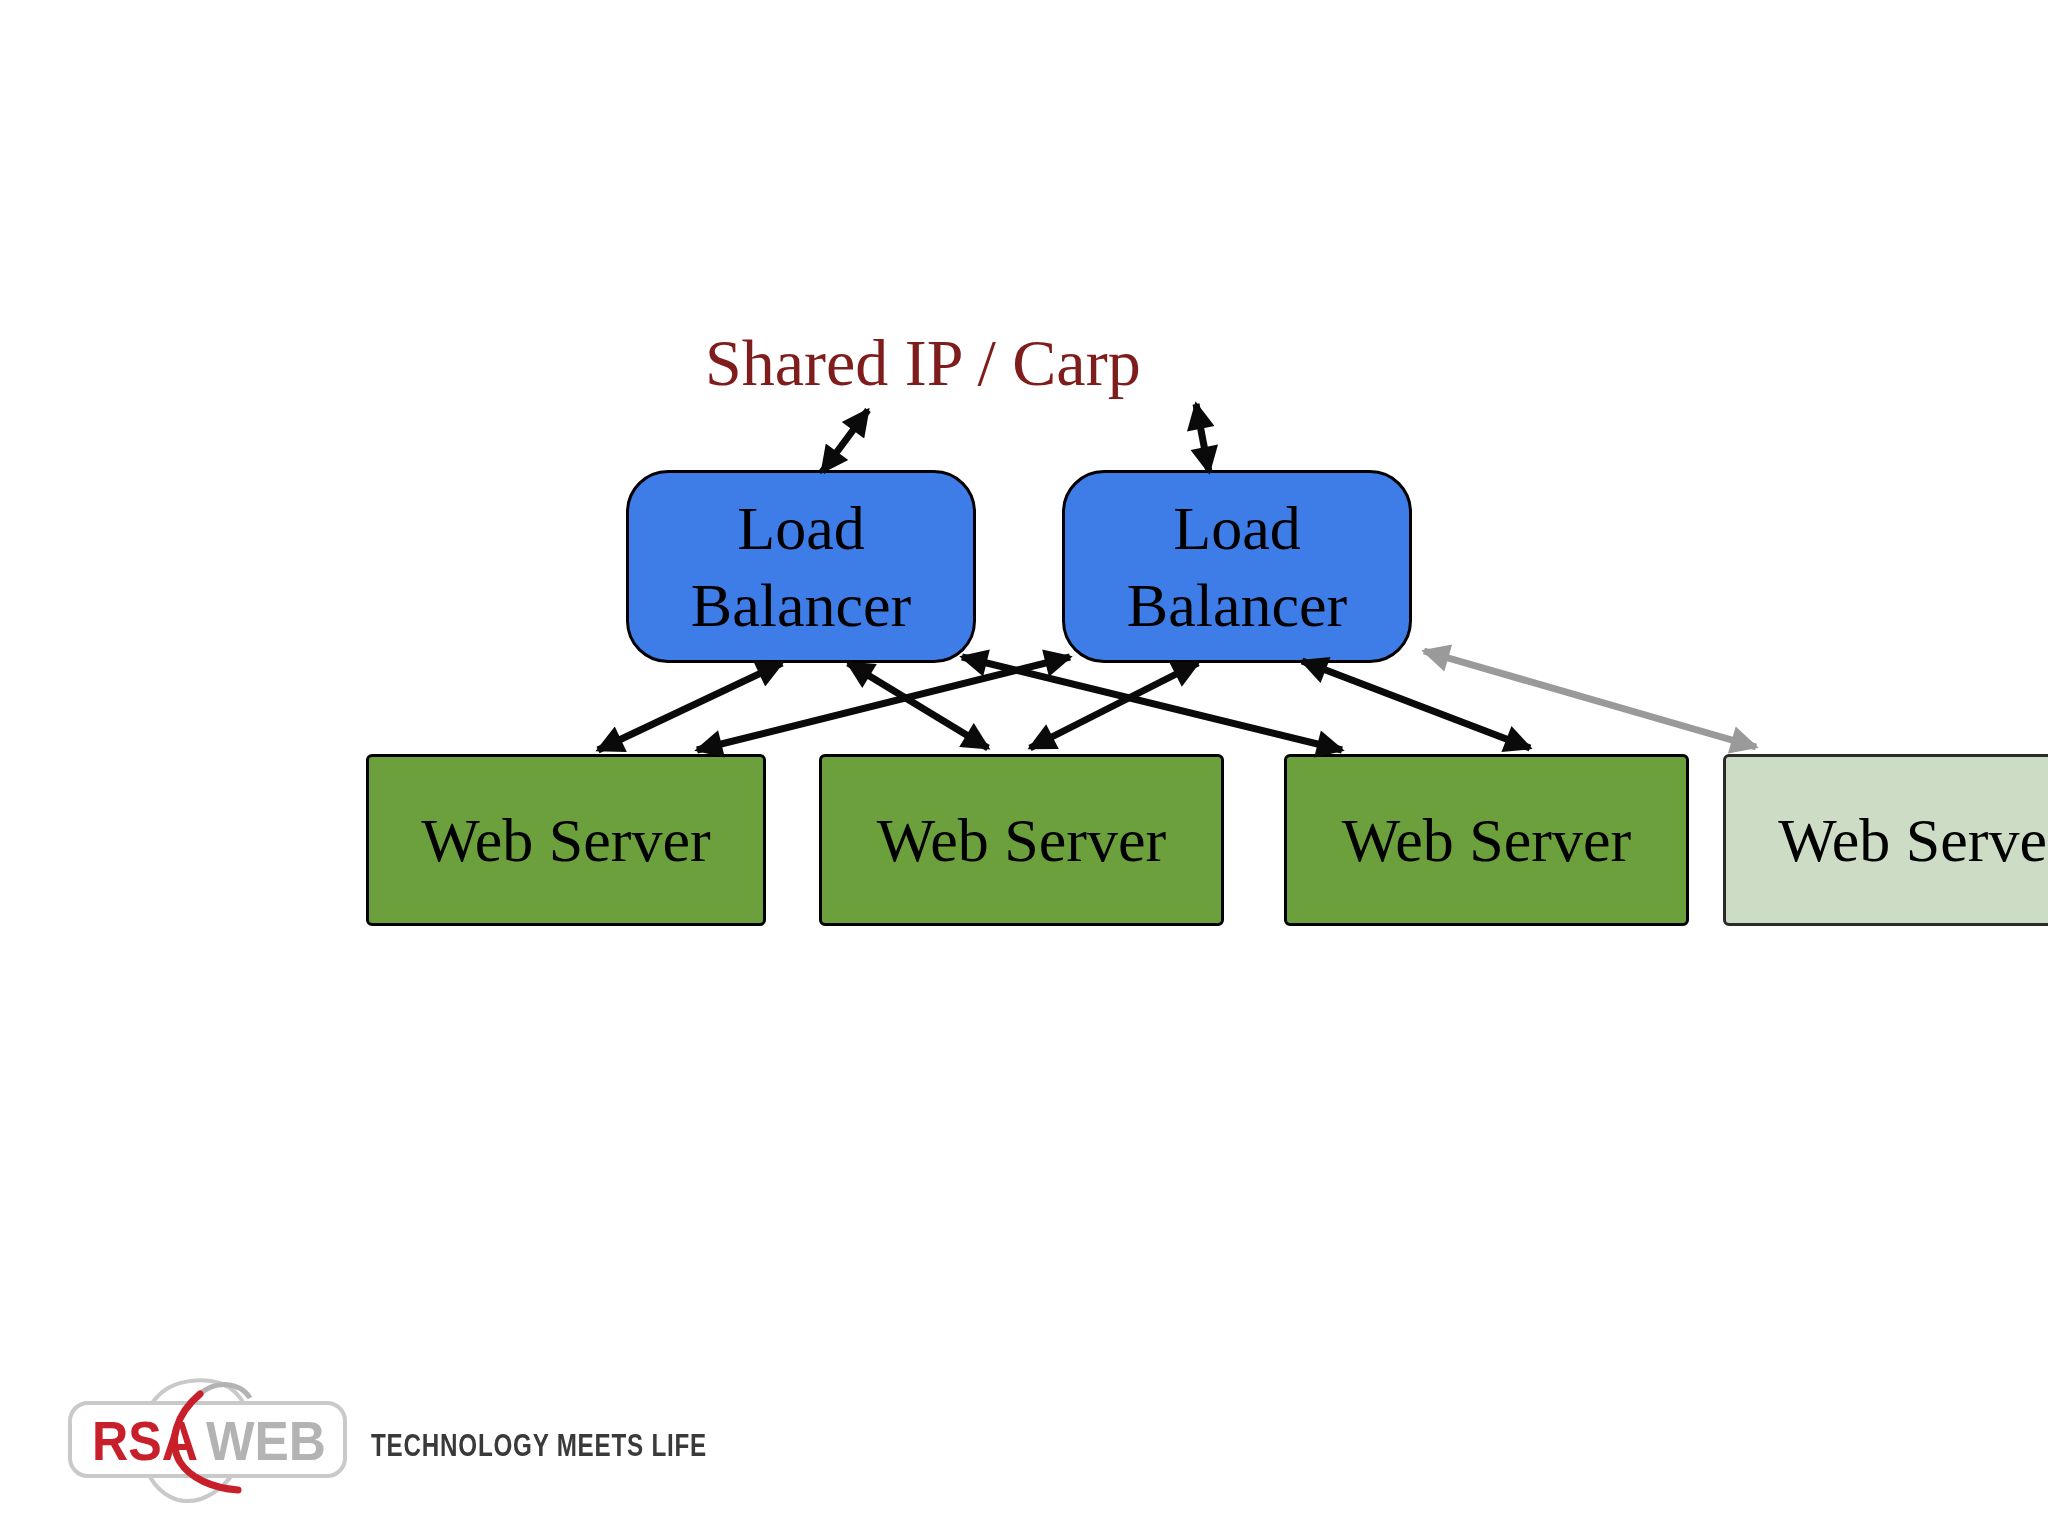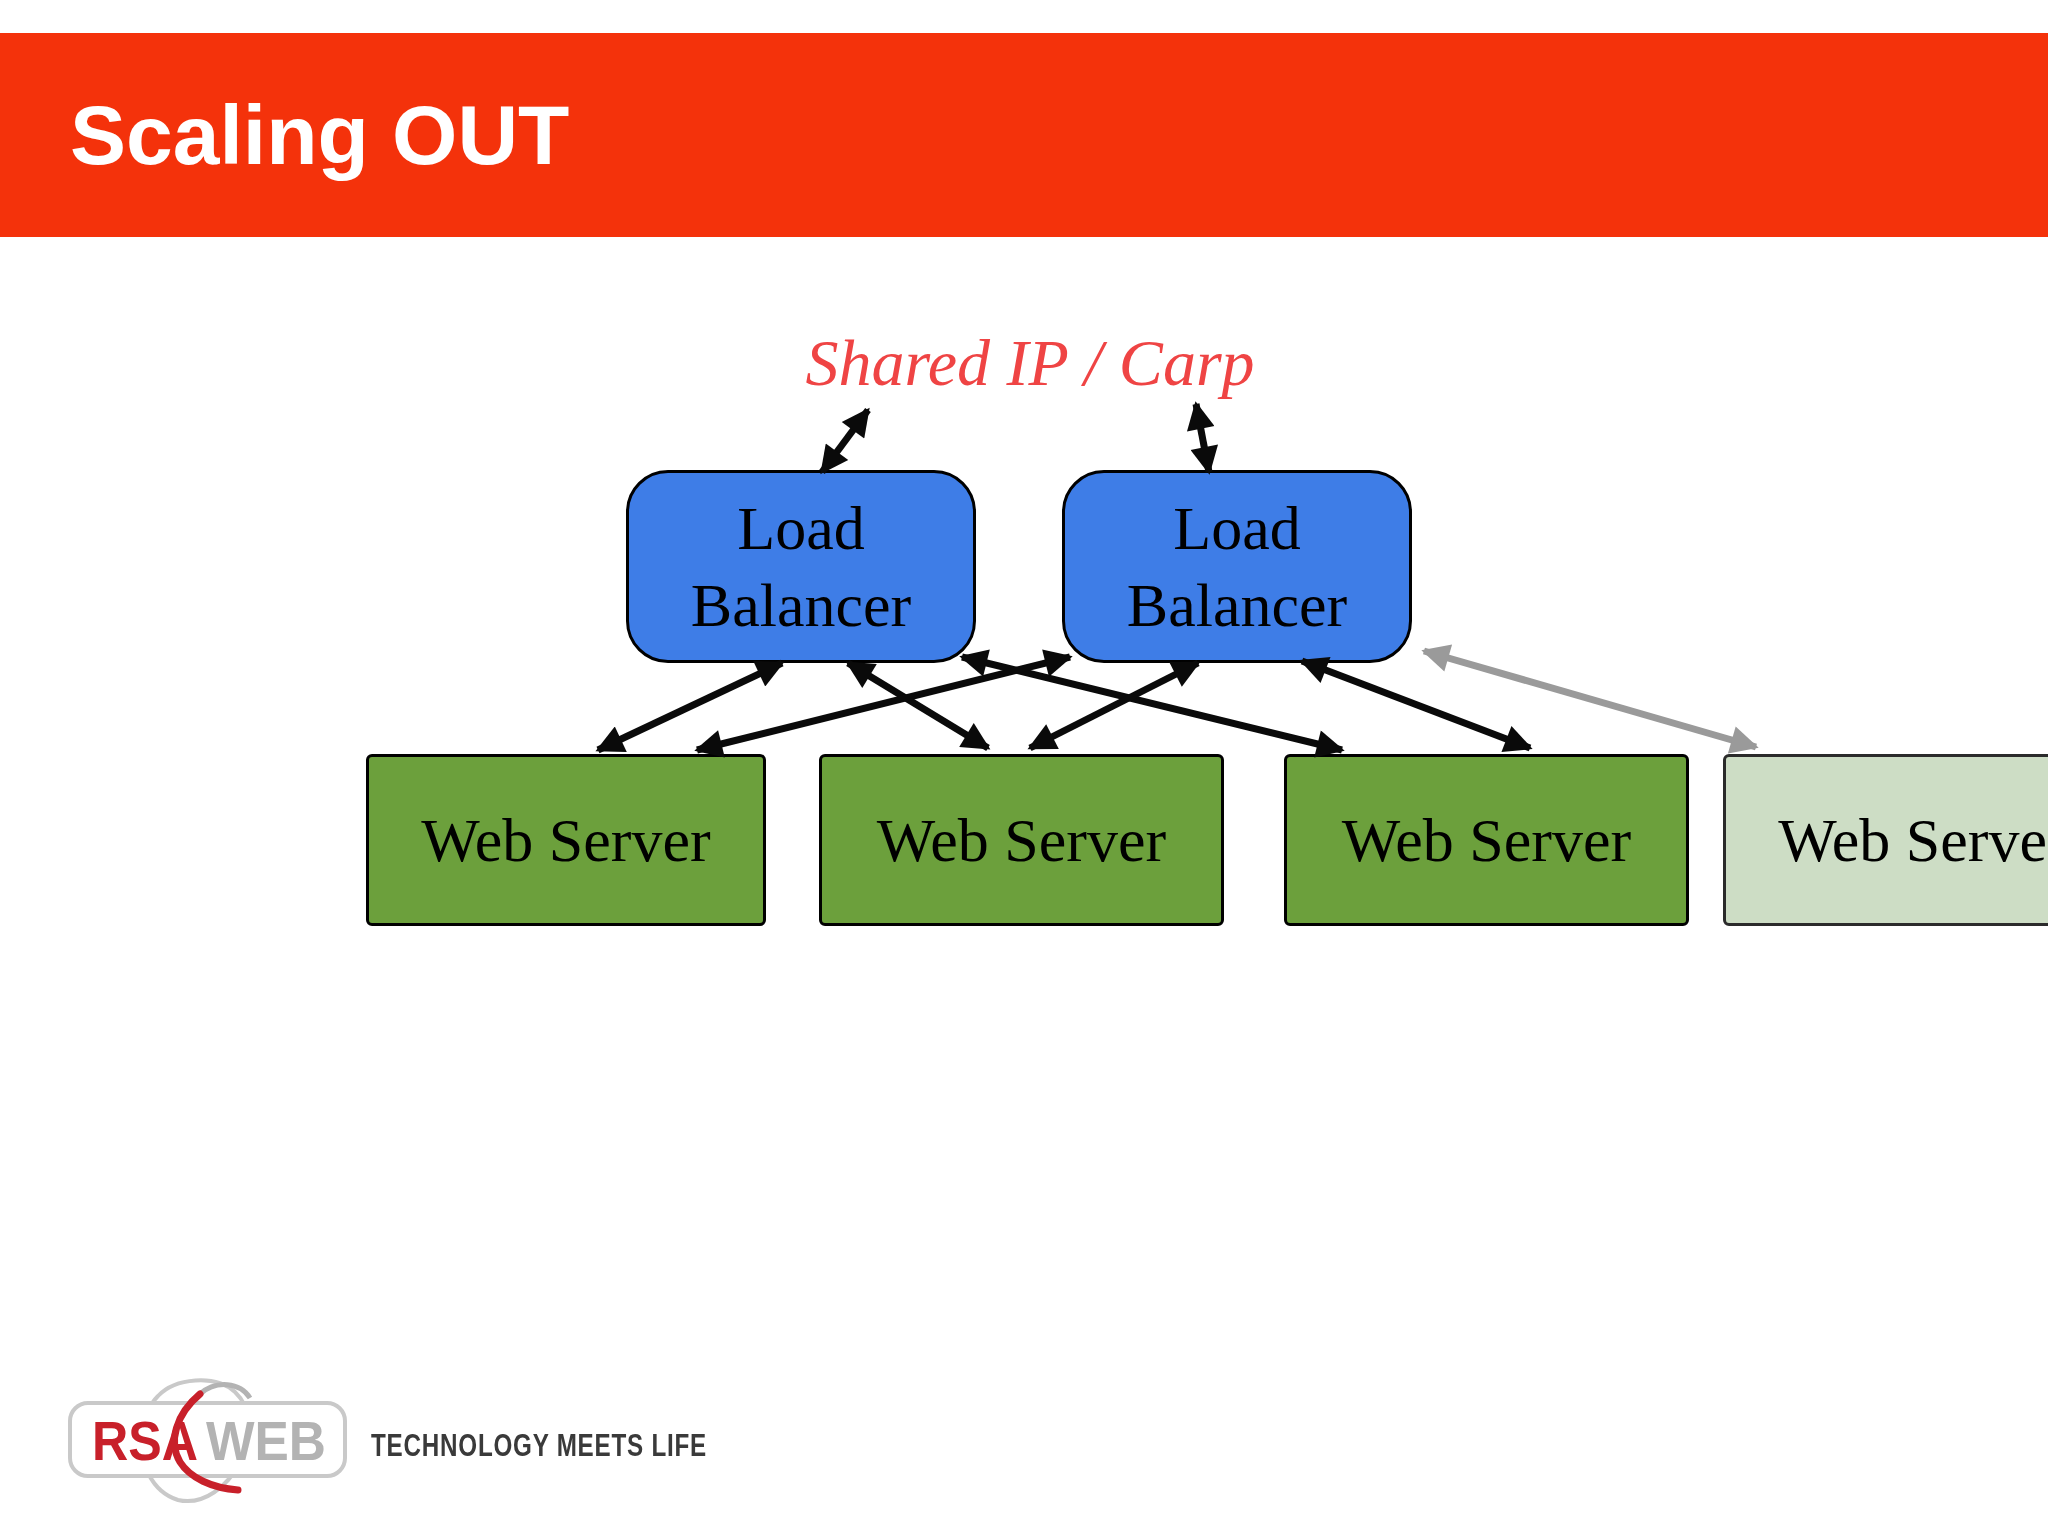--- a/index.html
+++ b/index.html
@@ -3,43 +3,40 @@
 <meta charset="utf-8">
 <style>
   html,body{margin:0;padding:0;background:#fff;}
   .slide{position:relative;width:2048px;height:1536px;background:#ffffff;overflow:hidden;
          font-family:"Liberation Serif",serif;}
   .banner{position:absolute;left:0;top:33px;width:2048px;height:204px;
           display:flex;align-items:center;box-sizing:border-box;padding-left:70px;}
   .banner h1{margin:0;font-family:"Liberation Sans",sans-serif;font-weight:bold;
              font-size:84px;letter-spacing:0;}
   .shared-label{position:absolute;left:705px;top:322px;width:650px;height:82px;
-                text-align:center;font-size:66px;line-height:82px;color:#ef4444;font-style:italic;}
+                font-size:66px;line-height:82px;color:#7f1d1d;}
   .node{position:absolute;display:flex;align-items:center;justify-content:center;
         text-align:center;border:3px solid #000;box-sizing:border-box;color:#000;}
   .lb{width:350px;height:193px;border-radius:42px;font-size:62px;line-height:77px;
       padding:8px 14px;}
   .lb1{left:626px;top:470px;}
   .lb2{left:1062px;top:470px;}
   .ws{height:172px;border-radius:6px;font-size:62px;white-space:nowrap;}
   .ws1{left:366px;top:754px;width:400px;}
   .ws2{left:819px;top:754px;width:405px;}
   .ws3{left:1284px;top:754px;width:405px;}
   .ws4{left:1723px;top:754px;width:400px;}
   .overlay{position:absolute;left:0;top:0;width:2048px;height:1536px;pointer-events:none;}
   .logo-text{font-family:"Liberation Sans",sans-serif;font-weight:bold;}
 </style>
 </head>
 <body>
 
 <div class="slide">
 
-  <div class="banner" style="background-color: rgb(244, 50, 11);">
-    <h1 style="color: rgb(255, 255, 255);">Scaling OUT</h1>
-  </div>
 
   <div class="shared-label">Shared IP / Carp</div>
 
   <div class="node lb lb1" style="background-color: rgb(62, 125, 231);">
     <span>Load Balancer</span>
   </div>
   <div class="node lb lb2" style="background-color: rgb(62, 125, 231);">
     <span>Load Balancer</span>
   </div>
 

